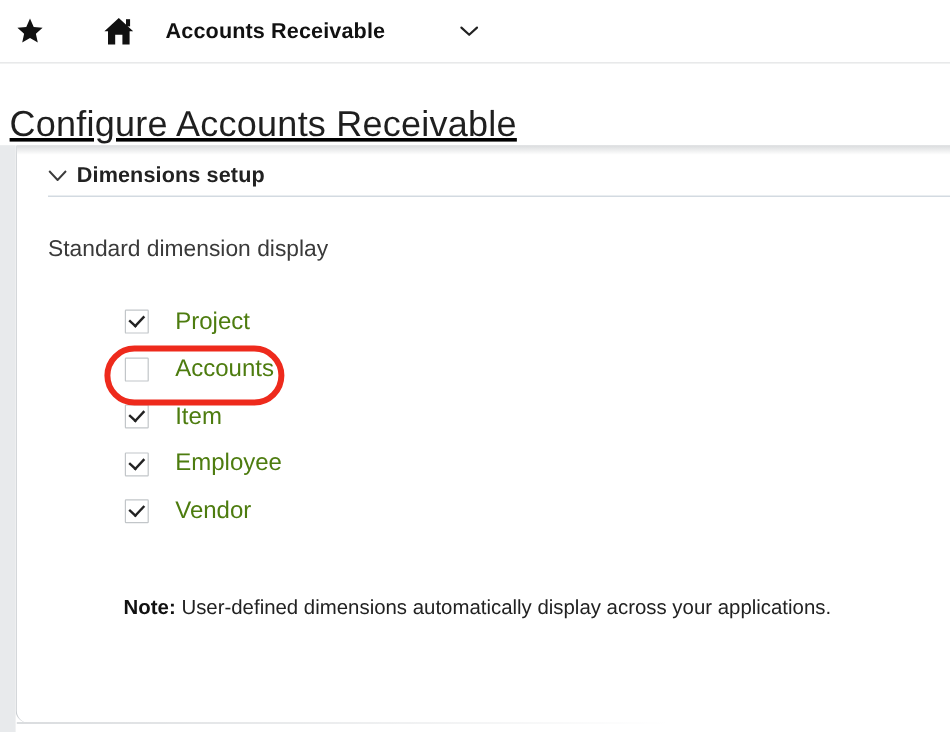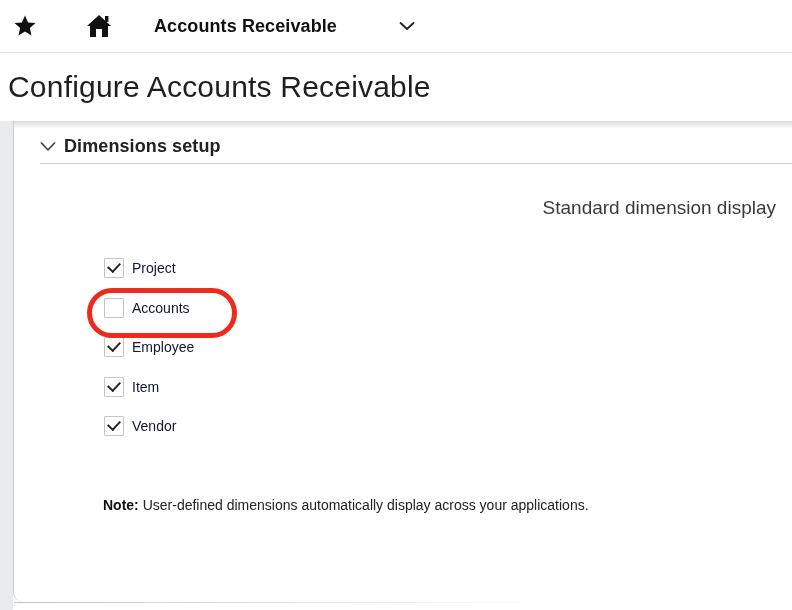--- a/index.html
+++ b/index.html
@@ -12,25 +12,25 @@
   
   .top-bar{
     height:52px;background:#ffffff;border-bottom:1px solid #d9dbdd;
     display:flex;align-items:center;
   }
   .icon-btn{background:none;border:none;padding:0;cursor:pointer;display:flex;align-items:center;justify-content:center;}
   .star-btn{margin-left:13px;width:24px;height:24px;}
   .home-btn{margin-left:48px;width:28px;height:28px;}
   .app-menu{display:flex;align-items:center;cursor:pointer;}
   .app-menu-label{
-    margin-left:41px;font-size:18px;font-weight:700;color:#111;letter-spacing:.1px;
+    margin-left:25px;font-size:18px;font-weight:700;color:#111;letter-spacing:.1px;
   }
   .top-chevron{margin-left:62px;display:flex;align-items:center;}
   
-  .title-bar{height:68px;background:#fff;display:flex;align-items:center;}
+  .title-bar{height:68px;background:#fff;display:flex;align-items:flex-end;text-decoration:underline;}
   .page-title{
     margin:0 0 0 8px;font-size:30px;font-weight:500;color:#1f1f1f;letter-spacing:.2px;
   }
   
   .main-area{position:absolute;left:0;top:121px;right:0;bottom:0;}
   .gutter{position:absolute;left:0;top:0;width:13px;height:100%;background:#e8eaec;}
   .panel{
     position:absolute;left:13px;top:0;right:0;height:481px;
     background:#ffffff;border-left:1px solid #c9cdd1;
     border-bottom-left-radius:10px;box-sizing:border-box;
@@ -46,35 +46,35 @@
   .section-header{
     display:flex;align-items:center;gap:8px;
     padding:15px 0 0 26px;cursor:pointer;
   }
   .section-title{font-size:18px;font-weight:600;color:#222;letter-spacing:.1px;text-align:center;}
   .section-rule{
     border:none;border-top:1px solid #c9d2da;
     margin:6px 0 0 26px;height:0;
   }
   .subheading{
-    margin:33px 16px 0 26px;font-size:19px;font-weight:400;color:#3a3a3a;text-align:right;
+    margin:33px 16px 0 26px;font-size:19px;font-weight:400;color:#3a3a3a;
   }
   .cb-list{margin:39px 0 0 90px;}
   .cb-row{display:flex;align-items:center;height:20px;margin-bottom:19.5px;cursor:default;}
   .cb{
     width:18px;height:18px;box-sizing:content-box;background:#fff;
     border:1px solid #c2c6c9;border-radius:1px;position:relative;cursor:pointer;flex:none;
   }
   .cb.checked::after{
     content:"";position:absolute;left:3px;top:3px;width:10px;height:6px;
     border-left:2px solid #222;border-bottom:2px solid #222;
     transform:rotate(-47deg);
   }
-  .cb-label{margin-left:8px;font-size:14px;color:#0f172a;}
-  .note{margin:61px 0 0 89px;font-size:14px;color:#222;}
+  .cb-label{margin-left:22px;font-size:20px;color:#4d7c0f;}
+  .note{margin:61px 0 0 89px;font-size:17px;color:#222;}
   .note b{font-weight:700;color:#111;}
   
   .annotation-oval{
     position:absolute;left:87px;top:288px;width:150px;height:50px;
     border:5px solid #ee2a1c;border-radius:26px;box-sizing:border-box;
     pointer-events:none;z-index:5;
   }
 </style>
 </head>
 <body>
@@ -133,26 +133,26 @@
   </label>
 
   <label class="cb-row">
     <span class="cb"></span>
     <span class="cb-label">Accounts</span>
   </label>
 
 
   <label class="cb-row">
     <span class="cb checked"></span>
-    <span class="cb-label">Employee</span>
+    <span class="cb-label">Item</span>
   </label>
 
   <label class="cb-row">
     <span class="cb checked"></span>
-    <span class="cb-label">Item</span>
+    <span class="cb-label">Employee</span>
   </label>
 
   <label class="cb-row">
     <span class="cb checked"></span>
     <span class="cb-label">Vendor</span>
   </label>
 </div>
 
     <p class="note"><b>Note:</b><span> User-defined dimensions automatically display across your applications.</span></p>
   </section>

